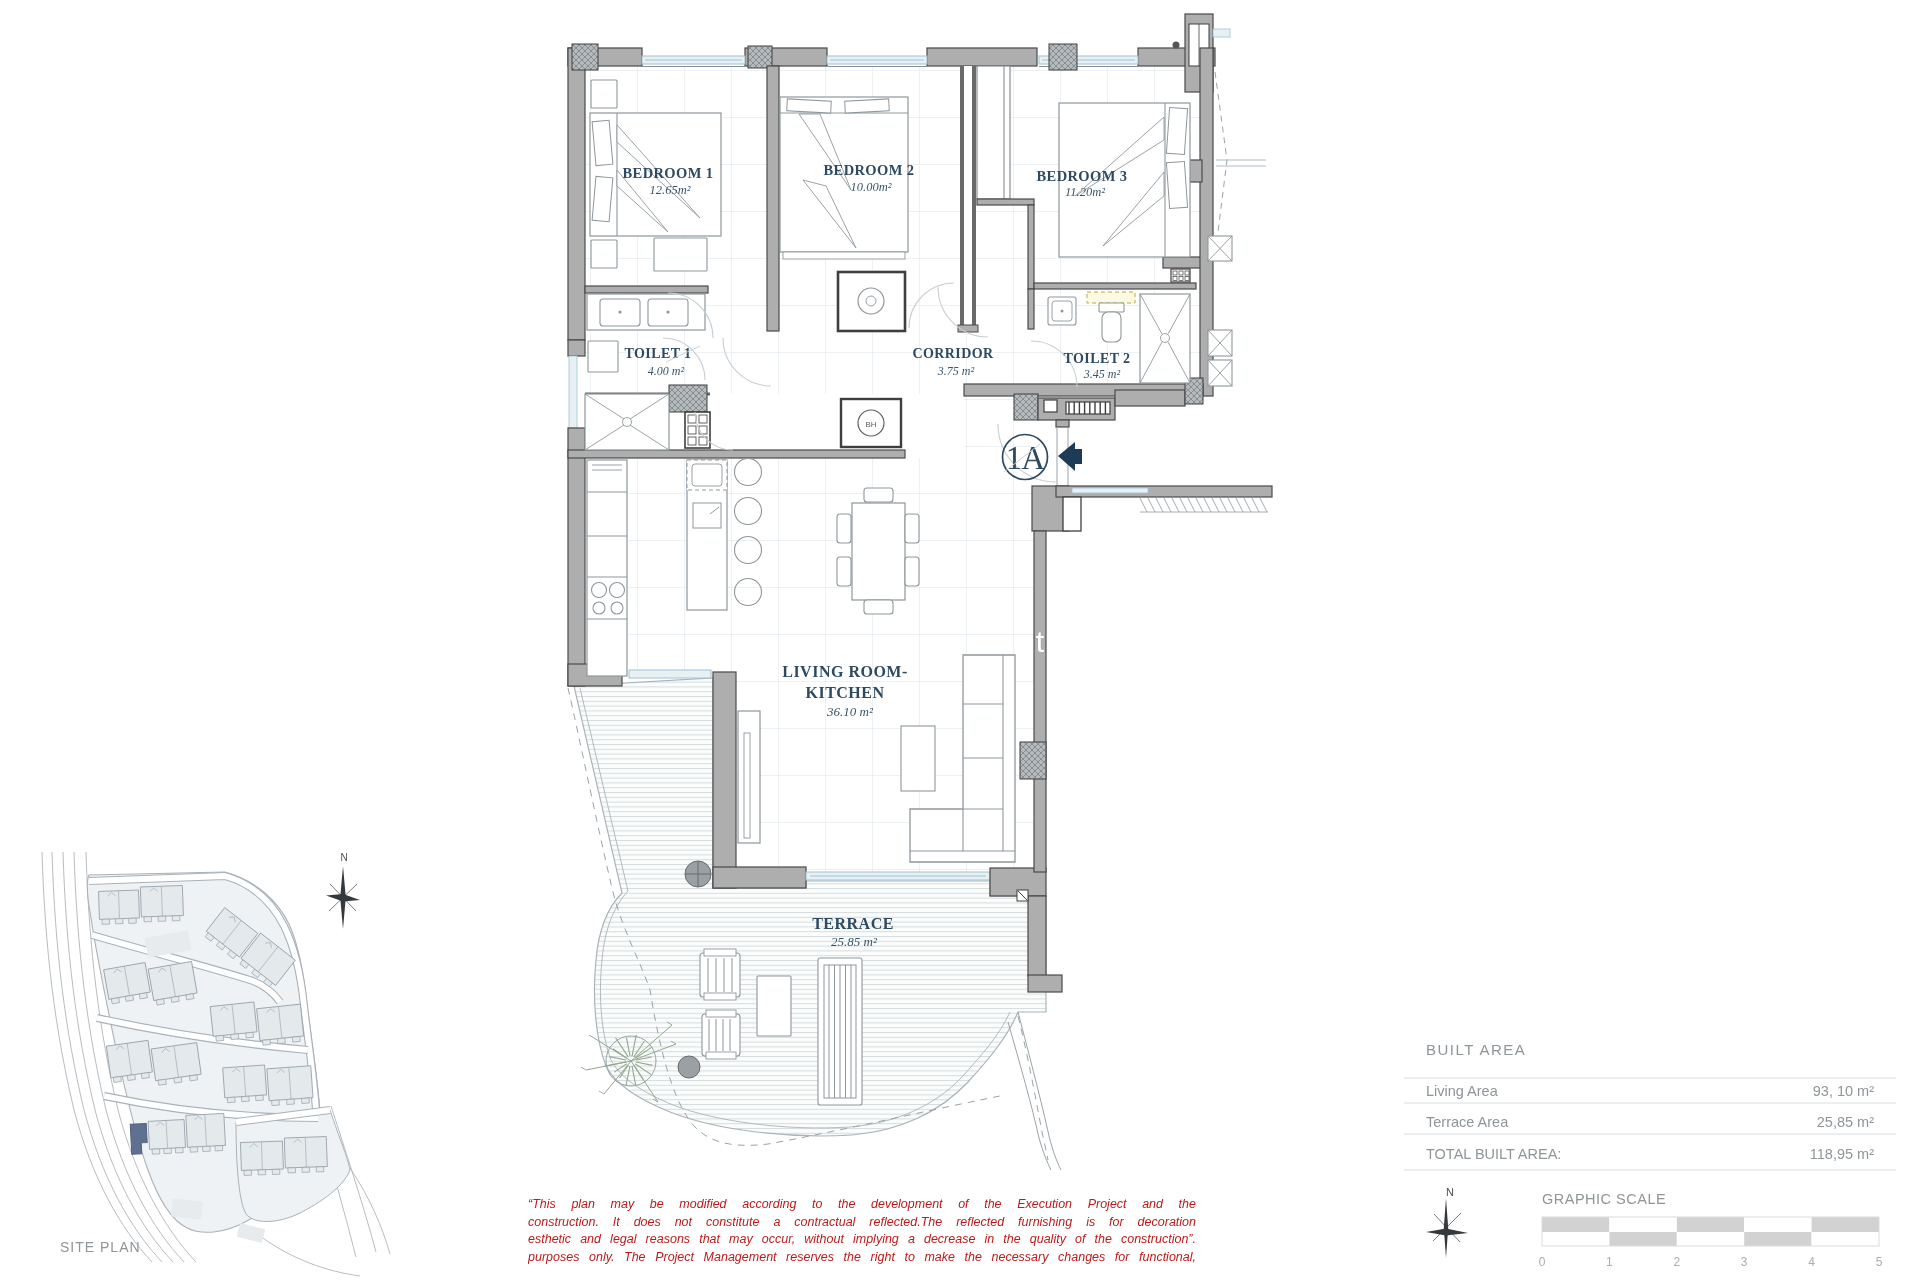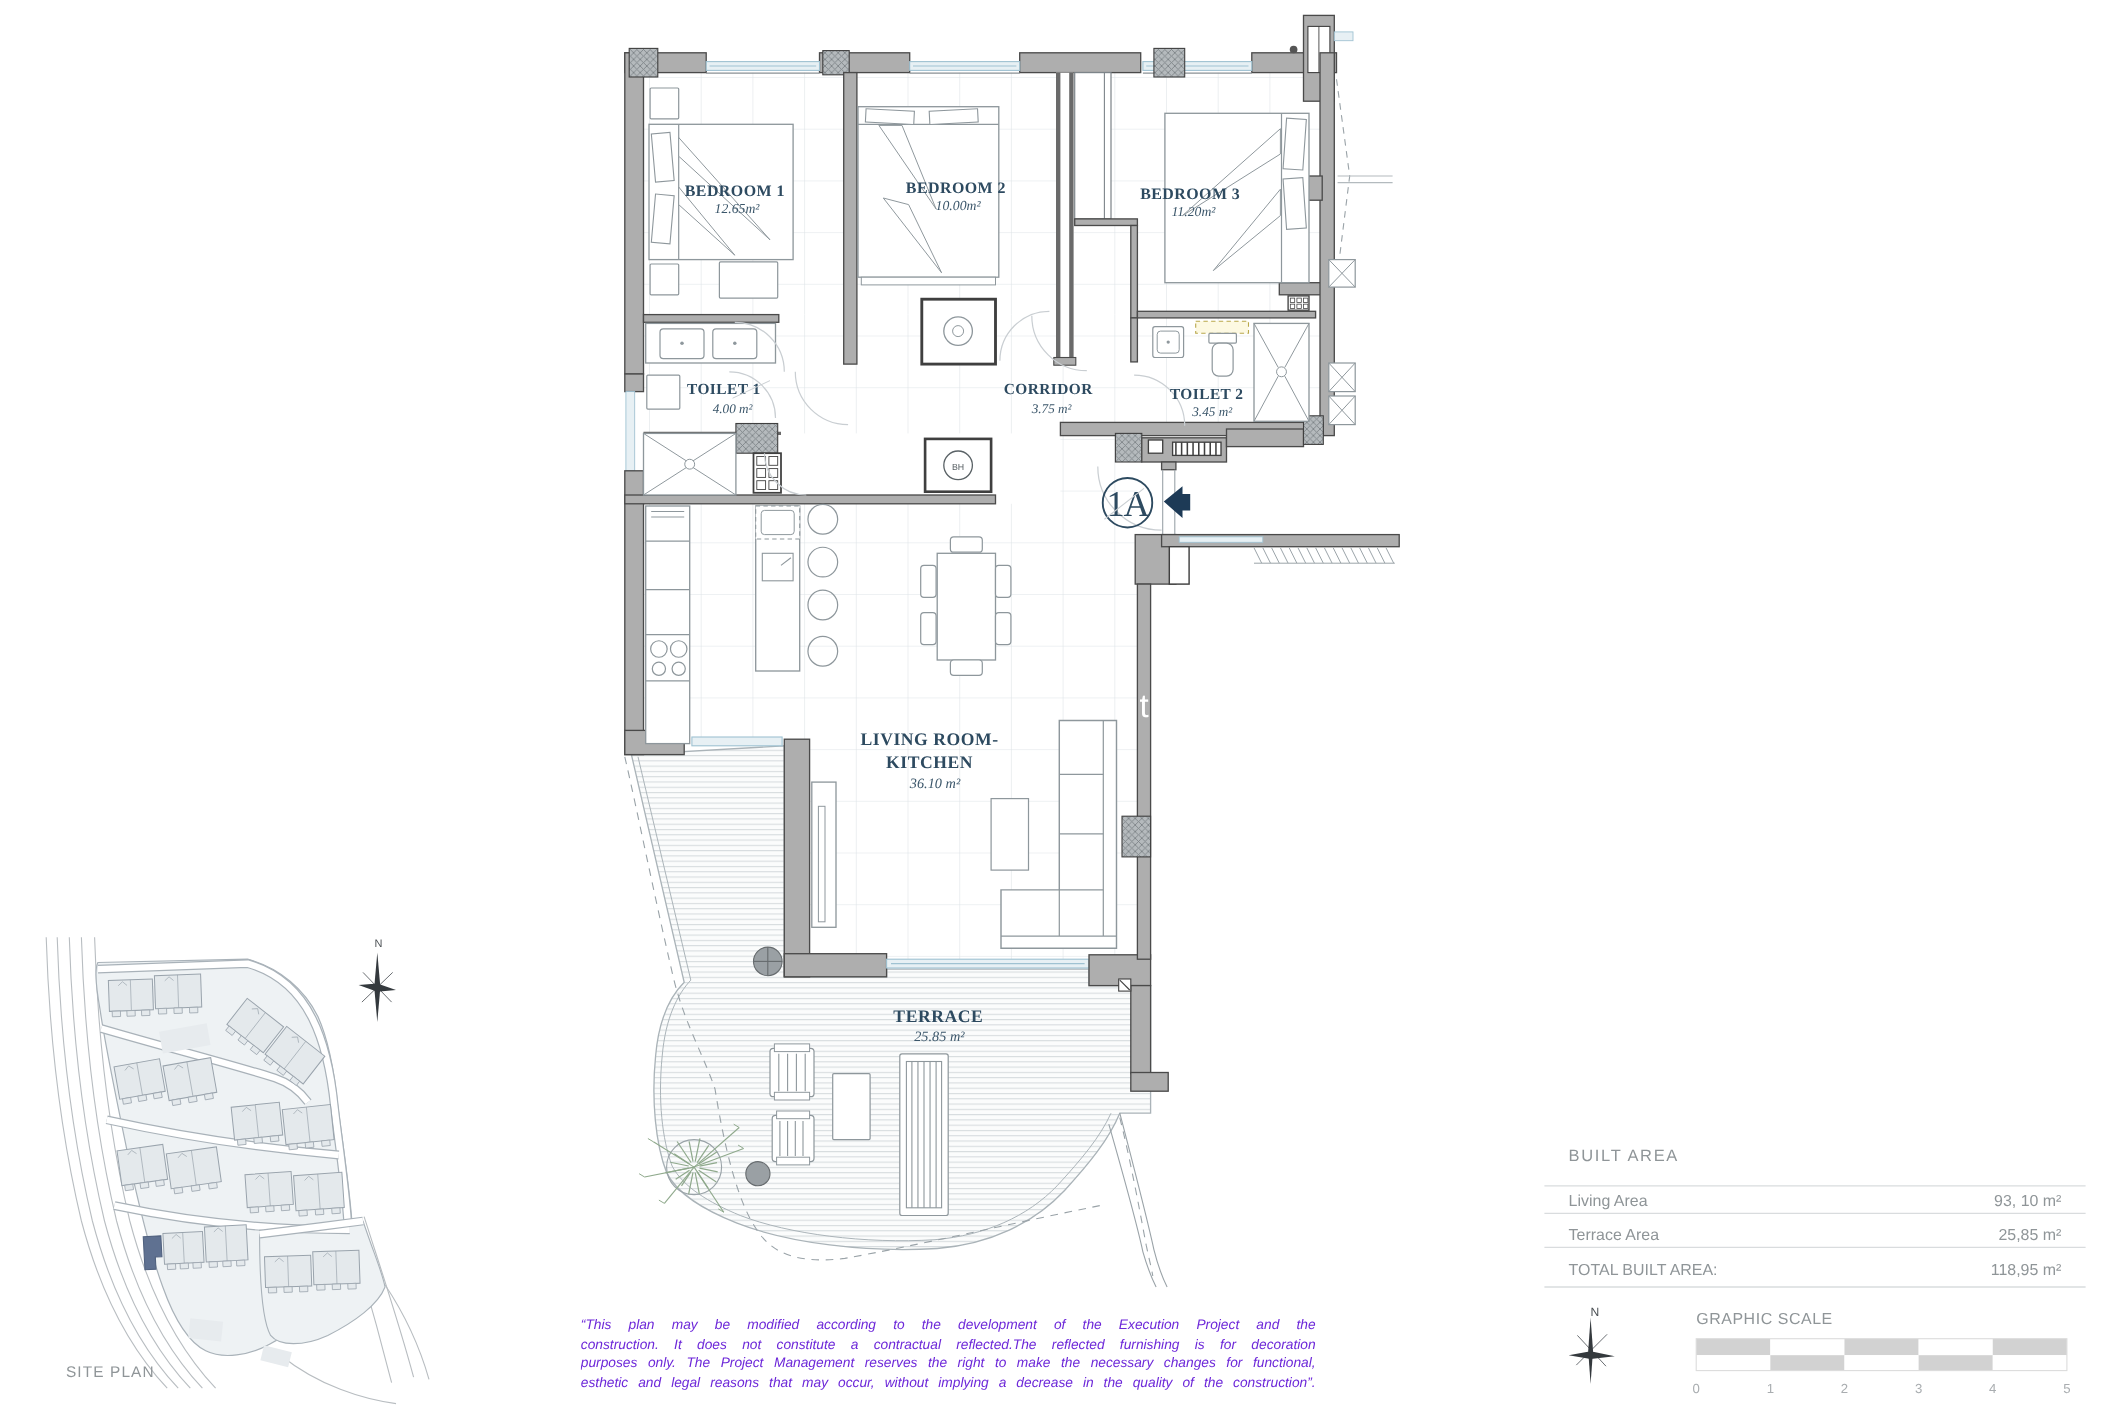--- a/index.html
+++ b/index.html
@@ -1,17 +1,17 @@
 <!DOCTYPE html>
 <html><head><meta charset="utf-8">
 <style>
 html,body{margin:0;padding:0;background:#ffffff;width:1920px;height:1280px;overflow:hidden}
 #page{position:relative;width:1920px;height:1280px}
 #disc{position:absolute;left:528px;top:1196px;width:668px;font-family:"Liberation Sans",sans-serif;
-font-style:italic;font-size:12.5px;line-height:17.6px;color:#6d28d9}
+font-style:italic;font-size:12.5px;line-height:17.6px;color:#b91c1c}
 #disc div{text-align:justify;text-align-last:justify;white-space:normal;height:17.6px;overflow:hidden}
 </style></head>
 <body>
 <div id="page">
 <svg width="1920" height="1280" viewBox="0 0 1920 1280">
 <defs>
 <pattern id="deck" width="8" height="4.8" patternUnits="userSpaceOnUse">
   <rect width="8" height="4.8" fill="#fbfcfc"></rect>
   <rect y="0" width="8" height="1" fill="#d7dcdf"></rect>
 </pattern>
@@ -531,15 +531,15 @@
 <text x="1609.4" y="1266" font-family="Liberation Sans, serif" font-size="12" fill="#a9adb0" font-weight="normal" font-style="normal" text-anchor="middle" letter-spacing="0">1</text>
 <text x="1676.8" y="1266" font-family="Liberation Sans, serif" font-size="12" fill="#a9adb0" font-weight="normal" font-style="normal" text-anchor="middle" letter-spacing="0">2</text>
 <text x="1744.2" y="1266" font-family="Liberation Sans, serif" font-size="12" fill="#a9adb0" font-weight="normal" font-style="normal" text-anchor="middle" letter-spacing="0">3</text>
 <text x="1811.6" y="1266" font-family="Liberation Sans, serif" font-size="12" fill="#a9adb0" font-weight="normal" font-style="normal" text-anchor="middle" letter-spacing="0">4</text>
 <text x="1879.0" y="1266" font-family="Liberation Sans, serif" font-size="12" fill="#a9adb0" font-weight="normal" font-style="normal" text-anchor="middle" letter-spacing="0">5</text>
 </g>
 </svg>
 <div id="disc">
 <div>“This plan may be modified according to the development of the Execution Project and the</div>
 <div>construction. It does not constitute a contractual reflected.The reflected furnishing is for decoration</div>
+<div>esthetic and legal reasons that may occur, without implying a decrease in the quality of the construction”.</div>
 <div>purposes only. The Project Management reserves the right to make the necessary changes for functional,</div>
-<div>esthetic and legal reasons that may occur, without implying a decrease in the quality of the construction”.</div>
 </div>
 </div>
 </body></html>

